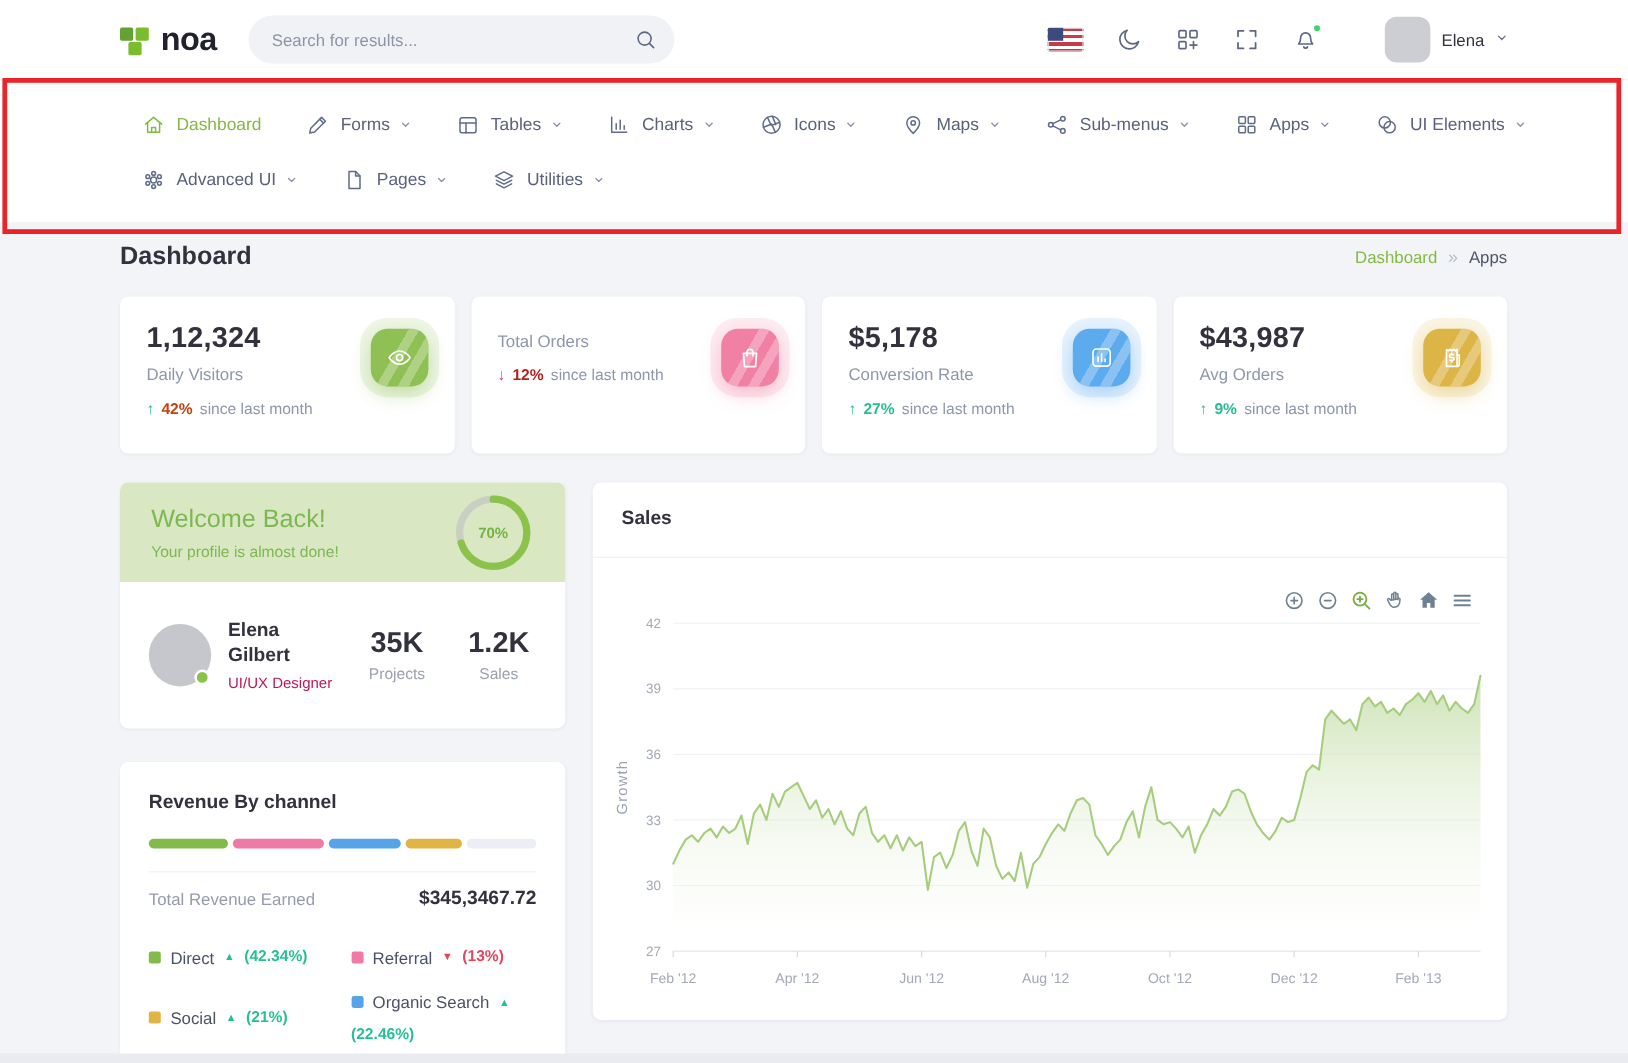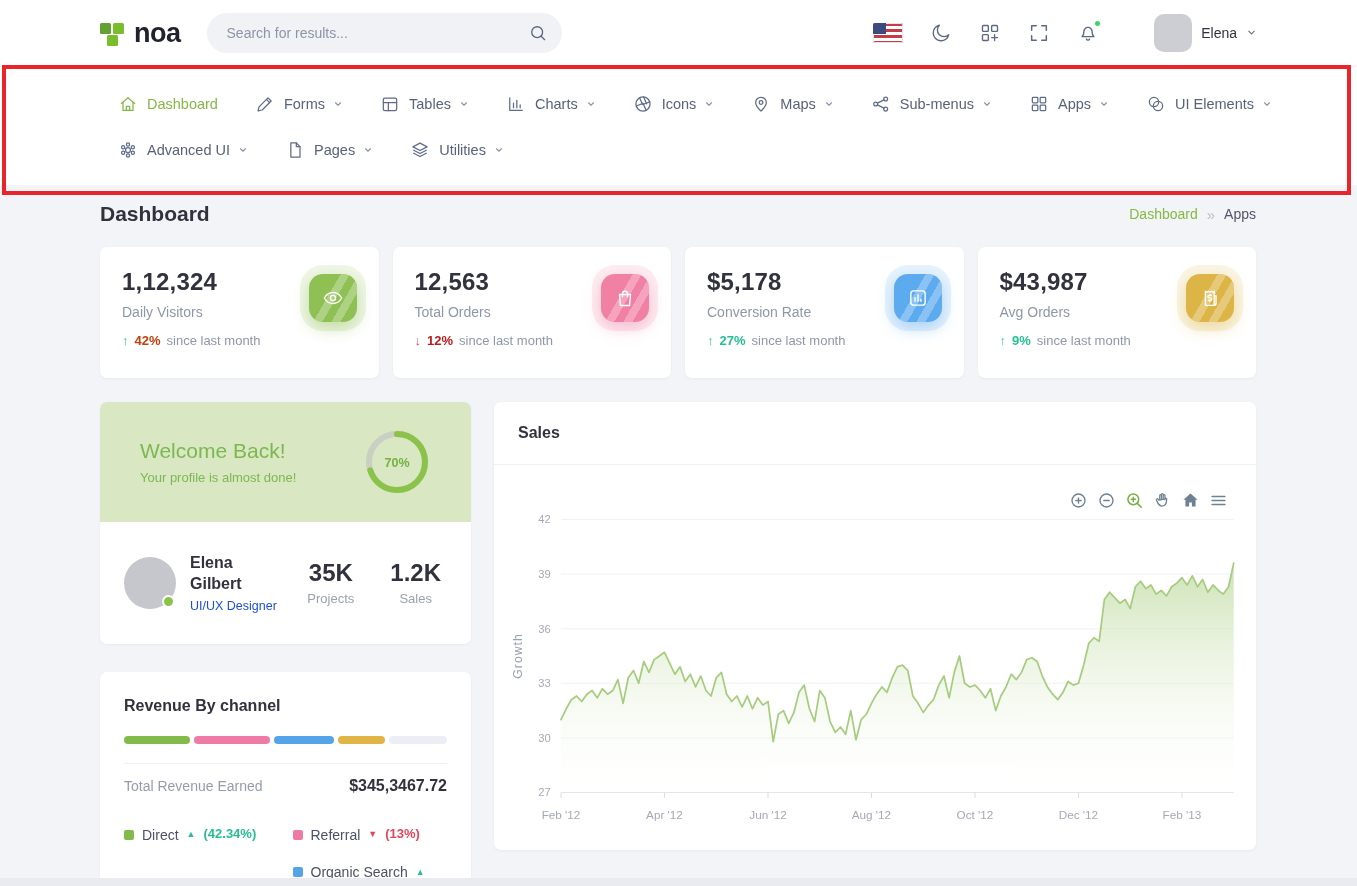--- a/index.html
+++ b/index.html
@@ -70,33 +70,33 @@
   .stat-icon { position:absolute; right:22px; top:27px; width:48px; height:48px;
                border-radius:14px; display:flex; align-items:center; justify-content:center;
                color:#fff; overflow:hidden; }
   .stat-icon .sheen { position:absolute; inset:0;
       background:linear-gradient(120deg, transparent 42%, rgba(255,255,255,.28) 42%, rgba(255,255,255,.28) 54%, transparent 54%, transparent 66%, rgba(255,255,255,.28) 66%, rgba(255,255,255,.28) 78%, transparent 78%); }
 
   
   .mid { display:grid; grid-template-columns:371px 1fr; gap:23px; margin-top:24px; align-items:start; }
   .leftcol { display:flex; flex-direction:column; gap:28px; }
 
-  .welcome-head { background:#d9e7c3; height:120px; padding:0 40px; display:flex;
+  .welcome-head { background:#d9e7c3; height:83px; padding:0 26px; display:flex;
                   align-items:center; justify-content:space-between;
                   border-radius:7px 7px 0 0; }
   .welcome-title { font-size:21px; color:#7cb851; font-weight:500; }
   .welcome-sub { font-size:13px; color:#7cb851; margin-top:7px; }
   .ring-label { font-size:12.5px; font-weight:700; fill:#76b144; }
   .welcome-body { padding:31px 24px; display:flex; align-items:center; }
   .avatar-circle { position:relative; width:52px; height:52px; border-radius:50%; background:#c6c7cc; flex:0 0 auto; }
   .presence-dot { position:absolute; right:1px; bottom:1px; width:13px; height:13px;
                   border-radius:50%; background:#8bc34a; border:2px solid #fff; }
   .who { margin-left:14px; }
   .who-name { font-size:16px; font-weight:700; color:#32323e; line-height:1.3; width:70px; }
-  .who-role { font-size:12.5px; color:#1d4ed8; margin-top:4px; }
+  .who-role { font-size:12.5px; color:#be185d; margin-top:4px; }
   .mini-stats { margin-left:auto; display:flex; gap:36px; padding-right:6px; }
   .mini-stat { text-align:center; }
   .mini-val { font-size:24px; font-weight:700; color:#32323e; }
   .mini-lab { font-size:13px; color:#9aa1b0; margin-top:4px; }
 
   .revenue-card { padding:25px 24px 20px; }
   .card-title { font-size:16px; font-weight:700; color:#32323e; }
   .rev-bar { display:flex; gap:4px; height:8px; margin-top:21px; }
   .rev-bar span { border-radius:4px; height:8px; }
   .rev-bar .track { flex:1; background:#eceef5; }
@@ -390,21 +390,20 @@
           </div>
           <div class="stat-icon" style="background:#8fc053;box-shadow:0 0 0 9px rgba(143,192,83,0.14), 0 6px 16px rgba(143,192,83,0.45)">
             <svg width="22" height="22" viewBox="0 0 24 24" fill="none" stroke="#fff" stroke-width="1.5" stroke-linecap="round" stroke-linejoin="round">
               <path d="M2.5 12s3.6-6 9.5-6 9.5 6 9.5 6-3.6 6-9.5 6-9.5-6-9.5-6z"></path>
               <circle cx="12" cy="12" r="2.8"></circle>
             </svg>
             <span class="sheen"></span>
           </div>
         </div>
         <div class="card stat-card">
-          <div class="stat-value">12,563</div>
           <div class="stat-label">Total Orders</div>
           <div class="stat-delta">
             <span style="color:#e5455a;font-weight:700">↓</span>
             <b style="color:#b91c1c">12%</b>
             <span>since last month</span>
           </div>
           <div class="stat-icon" style="background:#f180a5;box-shadow:0 0 0 9px rgba(241,128,165,0.14), 0 6px 16px rgba(241,128,165,0.45)">
             <svg width="22" height="22" viewBox="0 0 24 24" fill="none" stroke="#fff" stroke-width="1.5" stroke-linecap="round" stroke-linejoin="round">
               <path d="M6 8.2h12l-1 12H7z"></path>
               <path d="M9.3 10.5V7.2a2.7 2.7 0 0 1 5.4 0v3.3"></path>

